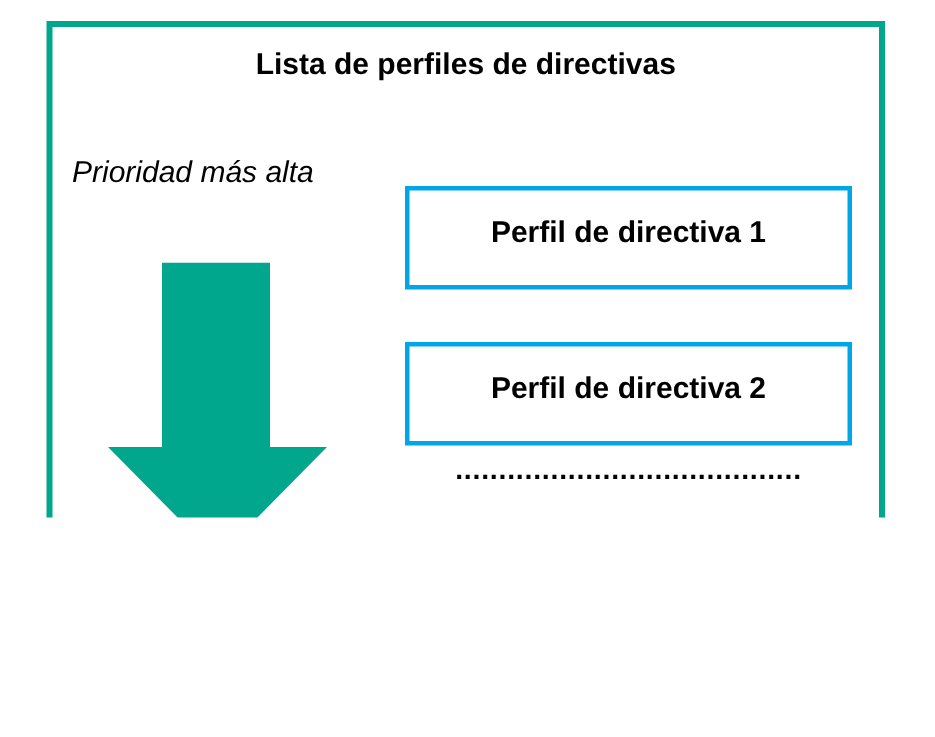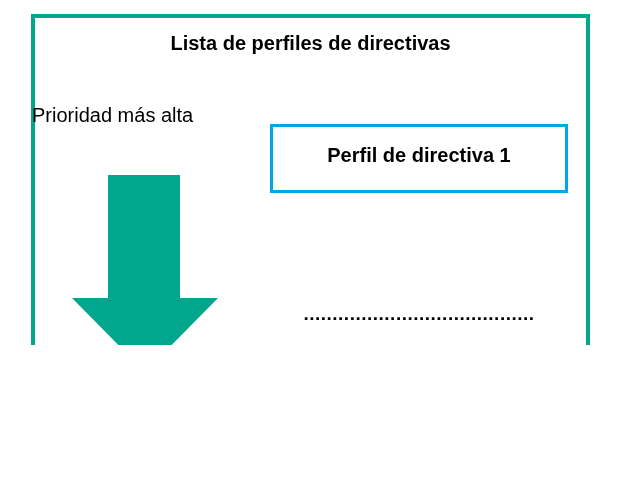--- a/index.html
+++ b/index.html
@@ -36,21 +36,21 @@
     font-size:20px;
     font-weight:bold;
     line-height:24px;
   }
   .label{
     position:absolute;
     font-size:20px;
     line-height:24px;
     white-space:nowrap;
   }
-  .label-high{ left:32px; top:103px; }
+  .label-high{ left:48px; top:103px;font-style:italic; }
   .label-low{ left:52px; top:388px; }
   .arrow-wrap{
     position:absolute;
     left:72px; top:175px;
     width:146px; height:197px;
   }
   .arrow-wrap svg{ display:block; width:100%; height:100%; }
   .profile-box{
     position:absolute;
     left:270px;
@@ -94,17 +94,18 @@
 
   <div class="arrow-wrap">
     <svg viewBox="0 0 146 197" xmlns="http://www.w3.org/2000/svg" aria-hidden="true">
       <polygon points="36,0 108,0 108,123 146,123 73,197 0,123 36,123" fill="#00A78C" style="fill:var(--frame-teal)"></polygon>
     </svg>
   </div>
 
 
   <div class="profile-box box-1">Perfil de directiva 1</div>
 
+  <div class="profile-box box-2">Perfil de directiva 2</div>
 
   <div class="dots">........................................</div>
 
 
 </div>
 
 </body></html>

